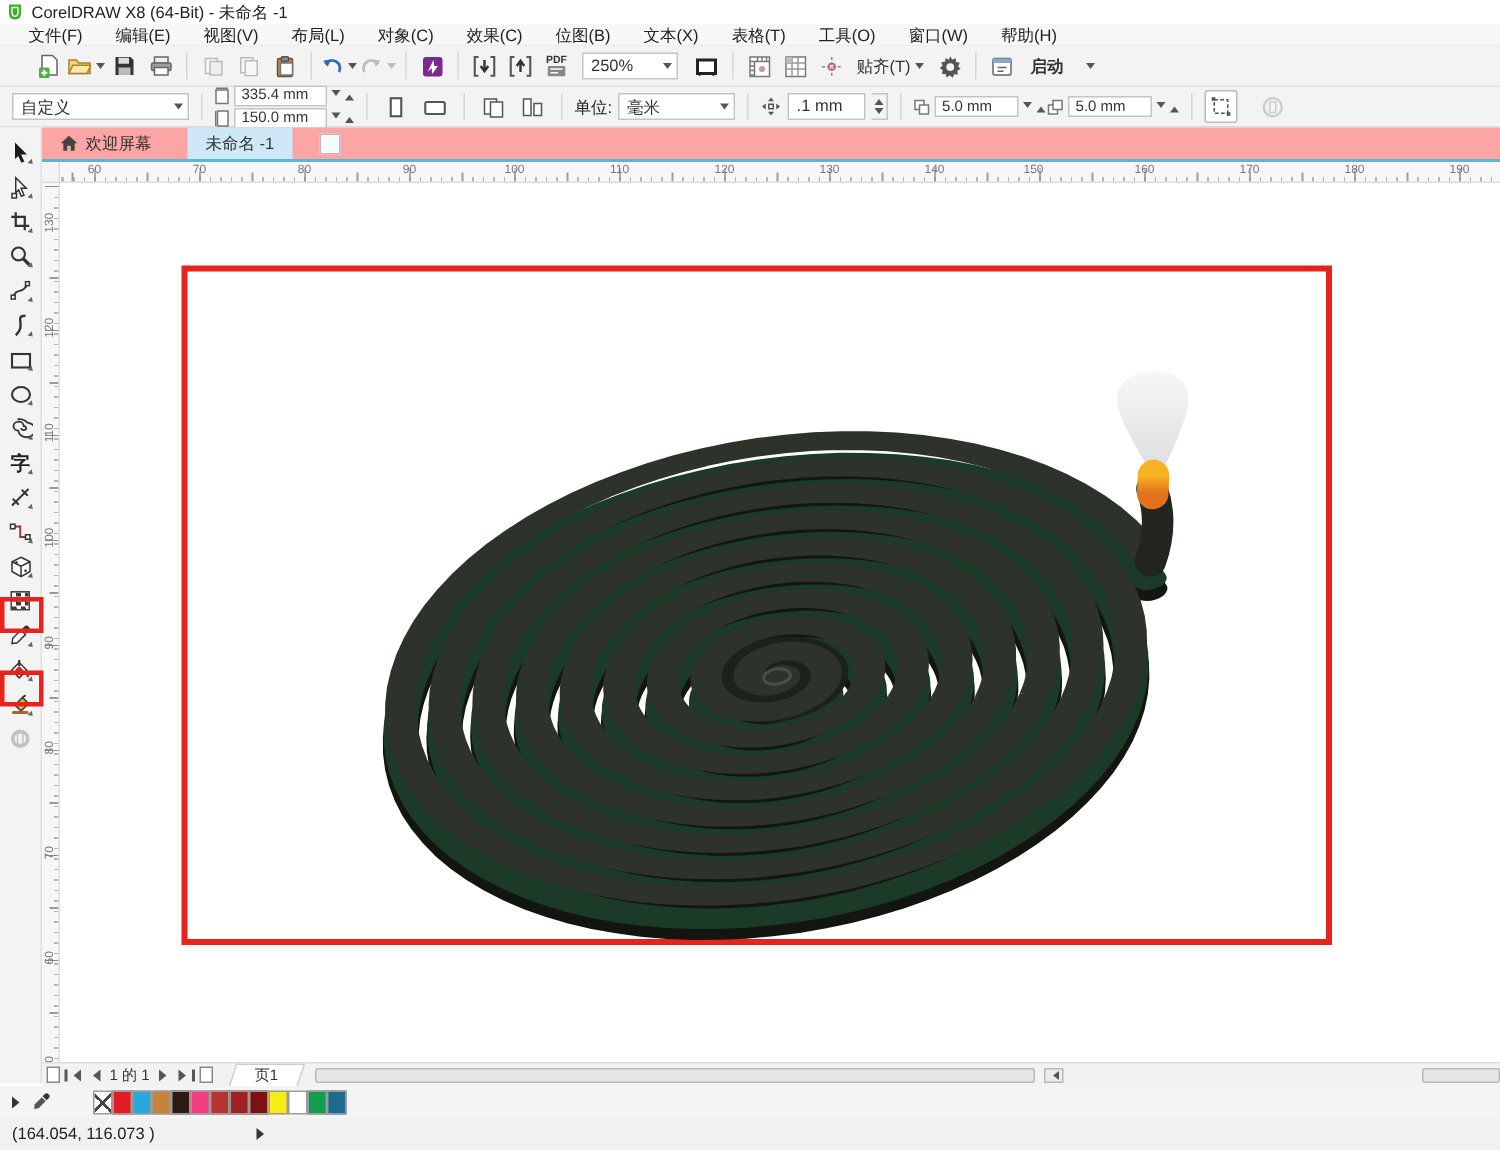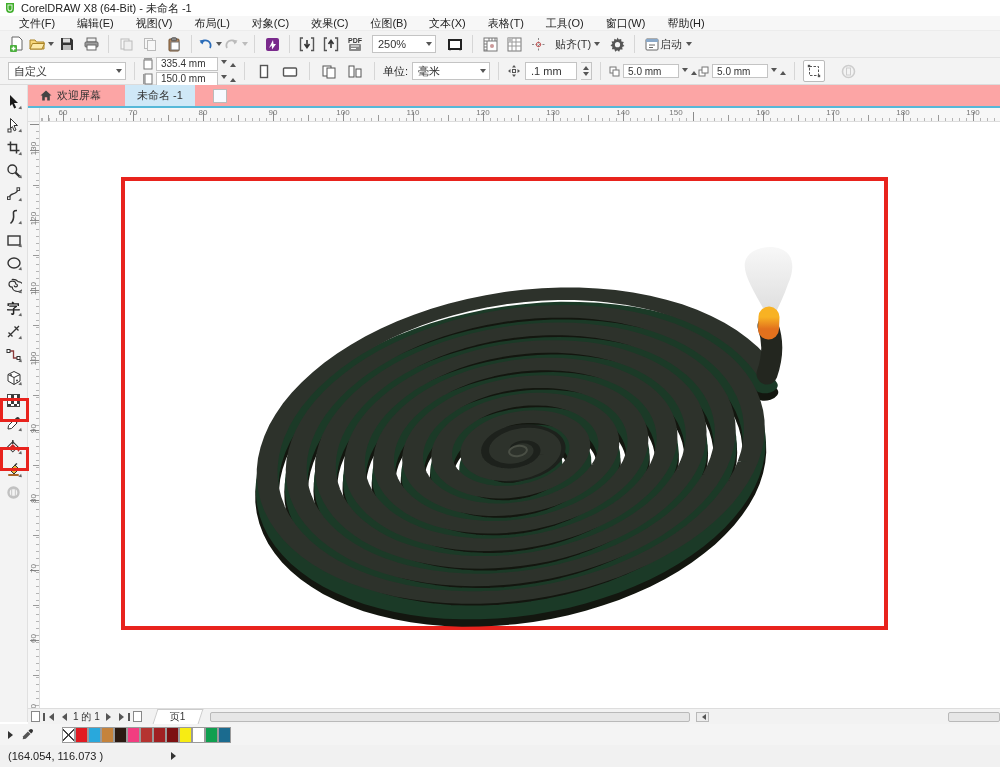--- a/index.html
+++ b/index.html
@@ -7,21 +7,21 @@
   body {
     width:1000px; height:767px; position:relative; overflow:hidden;
     font-family:"Liberation Sans", sans-serif; font-size:11px; color:#333;
     background:#fff;
   }
   
   .titlebar { height:16px; display:flex; align-items:center; gap:5px; padding-left:4px; background:#fff; }
   .titlebar .title { font-size:11px; color:#222; }
   .menubar { height:15px; background:#f7f7f7; display:flex; align-items:center; padding-left:8px; border-bottom:1px solid #ececec; }
   .menubar .mi { padding:0 11px; color:#222; cursor:default; }
-  .toolbar { height:27px; background:#f3f3f3; border-bottom:1px solid #e2e2e2; display:flex; align-items:center; padding-left:5px; gap:2px; }
+  .toolbar { height:27px; background:#f3f3f3; border-bottom:1px solid #e2e2e2; display:flex; align-items:center; padding-left:21px; gap:2px; }
   .propbar { height:27px; background:#f3f3f3; border-bottom:1px solid #dcdcdc; display:flex; align-items:center; padding-left:8px; gap:4px; }
   .tbtn { height:22px; min-width:22px; display:flex; align-items:center; justify-content:center; border-radius:2px; position:relative; }
   .tbtn.gray svg, .tbtn.gray div { opacity:.35; }
   .sep { width:1px; height:18px; background:#d6d6d6; margin:0 4px; flex:0 0 auto; }
   .dd { width:0; height:0; border:3px solid transparent; border-top:4px solid #555; margin-left:3px; margin-top:3px; }
   .combo { background:#fff; border:1px solid #c4c4c4; height:18px; display:flex; align-items:center; justify-content:space-between; padding:0 3px 0 5px; }
   .spin { display:flex; flex-direction:column; justify-content:center; gap:2px; width:11px; align-items:center; border:1px solid #c4c4c4; border-left:none; height:18px; background:#f4f4f4; }
   .tri-up { width:0;height:0;border:3px solid transparent;border-bottom:4px solid #555; }
   .tri-dn { width:0;height:0;border:3px solid transparent;border-top:4px solid #555; }
   .fld { background:#fff; border:1px solid #c4c4c4; height:14px; display:flex; align-items:center; padding:0 4px; font-size:10px; }
@@ -231,21 +231,21 @@
     <span>贴齐(T)</span>
     <div class="dd"></div>
   </div>
   <div class="tbtn">
     <svg width="15" height="15" viewBox="0 0 15 15">
         <path d="M7.5 0.5 L8.8 2.6 L11.2 1.9 L11.4 4.4 L13.9 4.9 L12.7 7.1 L14.4 8.9 L12.2 10.1 L12.6 12.6 L10.1 12.5 L9.1 14.8 L7.2 13.2 L5.2 14.7 L4.4 12.3 L1.9 12.3 L2.5 9.8 L0.5 8.4 L2.4 6.8 L1.5 4.5 L4 4.2 L4.4 1.7 L6.6 2.8 Z" fill="#555"></path>
         <circle cx="7.5" cy="7.7" r="2.6" fill="#f3f3f3"></circle>
       </svg>
   </div>
   <div class="sep"></div>
-  <div class="tbtn" style="gap:1px; padding:0 4px;">
+  <div class="tbtn" style="gap:12px; padding:0 4px;font-weight:bold;">
     <svg width="14" height="13" viewBox="0 0 14 13">
         <rect x="1" y="1" width="12" height="11" rx="1" fill="#fff" stroke="#666"></rect>
         <rect x="1" y="1" width="12" height="3" fill="#8aa8c8"></rect>
         <path d="M4 7 h6 M4 9.5 h4" stroke="#666"></path>
       </svg>
     <span>启动</span>
     <div class="dd"></div>
   </div>
 </div>
 
@@ -503,21 +503,21 @@
 <div class="hruler" id="hruler">
     <span style="left: 23px;">60</span>
     <span style="left: 93px;">70</span>
     <span style="left: 163px;">80</span>
     <span style="left: 233px;">90</span>
     <span style="left: 303px;">100</span>
     <span style="left: 373px;">110</span>
     <span style="left: 443px;">120</span>
     <span style="left: 513px;">130</span>
     <span style="left: 583px;">140</span>
-    <span style="left: 636px;">150</span>
+    <span style="left: 649px;">150</span>
     <span style="left: 723px;">160</span>
     <span style="left: 793px;">170</span>
     <span style="left: 863px;">180</span>
     <span style="left: 933px;">190</span>
   </div>
 <div class="vruler" id="vruler">
     <span style="top: 22px;">130</span>
     <span style="top: 92px;">120</span>
     <span style="top: 162px;">110</span>
     <span style="top: 232px;">100</span>

